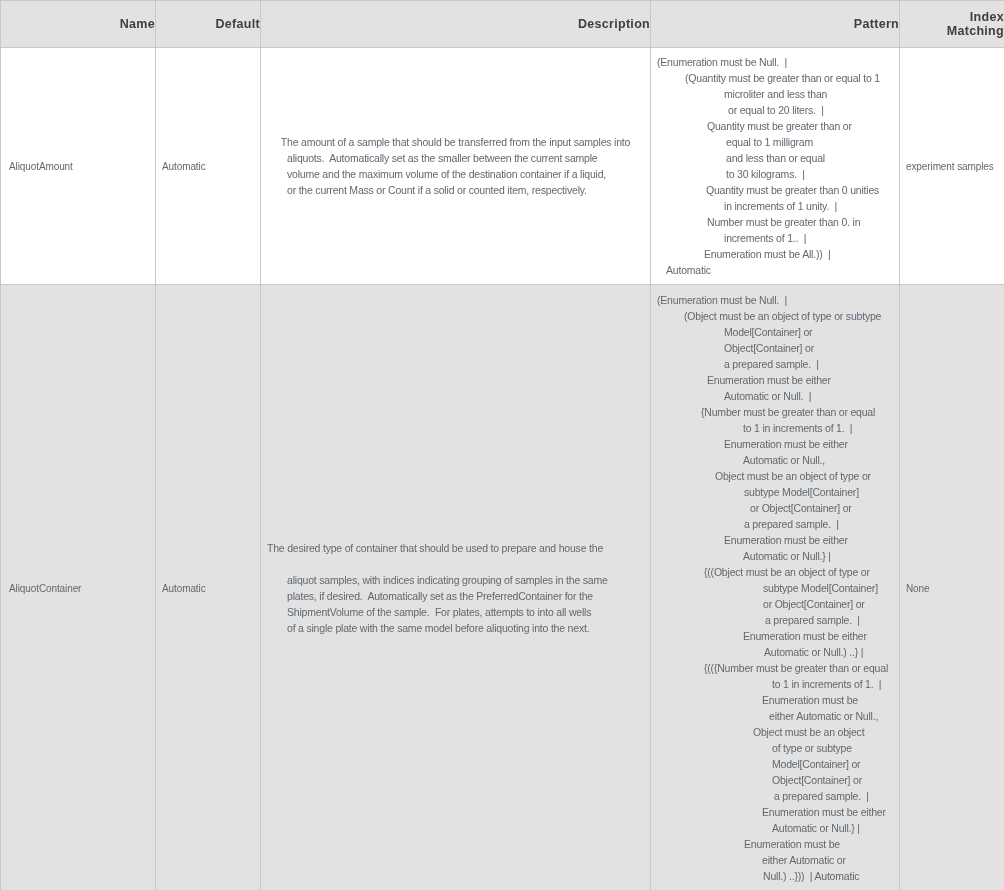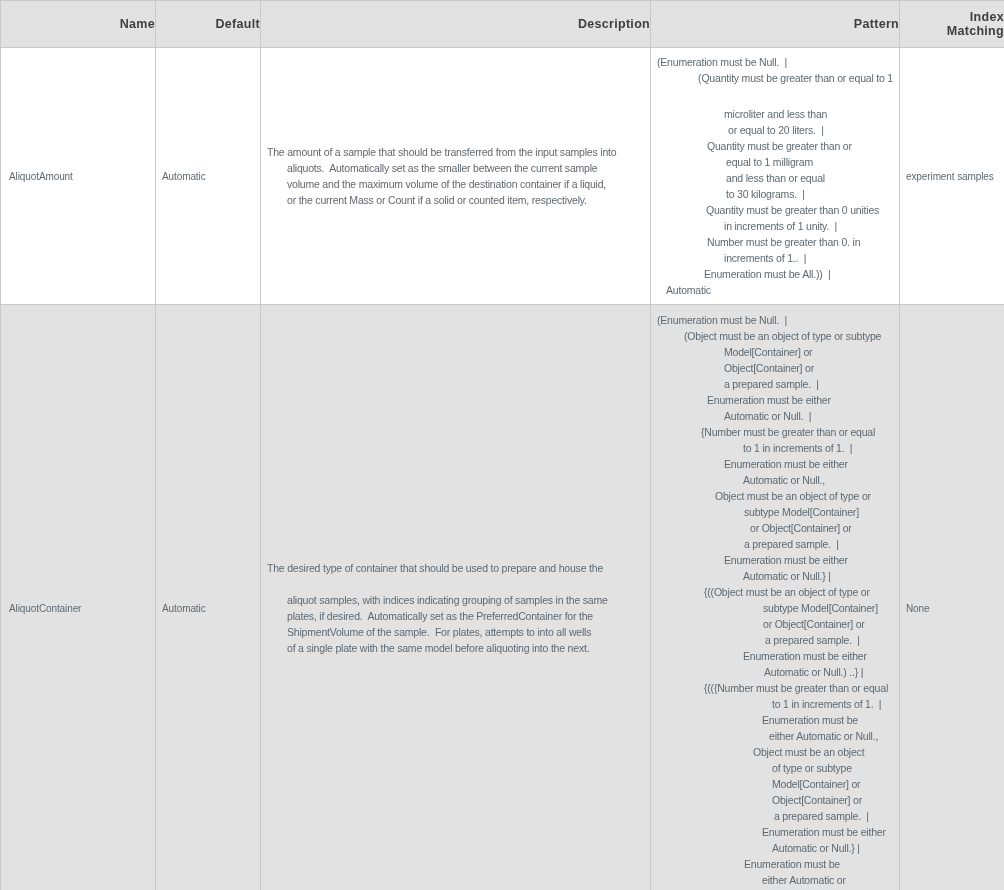--- a/index.html
+++ b/index.html
@@ -82,31 +82,31 @@
   <tbody>
       <tr>
         <td class="cell-name">
           <div class="cell-text">AliquotAmount</div>
         </td>
         <td class="cell-default">
           <div class="cell-text">Automatic</div>
         </td>
         <td>
           <div class="lines">
-            <div class="line" style="padding-left: 0px;">The amount of a sample that should be transferred from the input samples into</div>
+            <div class="line" style="padding-left: 0px; text-align: center;">The amount of a sample that should be transferred from the input samples into</div>
             <div class="line" style="padding-left: 20px;">aliquots.  Automatically set as the smaller between the current sample</div>
             <div class="line" style="padding-left: 20px;">volume and the maximum volume of the destination container if a liquid,</div>
             <div class="line" style="padding-left: 20px;">or the current Mass or Count if a solid or counted item, respectively.</div>
           </div>
         </td>
         <td>
           <div class="lines">
             <div class="line" style="padding-left: 0px;">(Enumeration must be Null.  |</div>
-            <div class="line" style="padding-left: 28px; text-align: right;">(Quantity must be greater than or equal to 1</div>
-            <div class="line" style="padding-left: 67px; margin-top: 20px;">microliter and less than</div>
+            <div class="line" style="padding-left: 28px;">(Quantity must be greater than or equal to 1</div>
+            <div class="line" style="padding-left: 67px;">microliter and less than</div>
             <div class="line" style="padding-left: 71px;">or equal to 20 liters.  |</div>
             <div class="line" style="padding-left: 50px;">Quantity must be greater than or</div>
             <div class="line" style="padding-left: 69px;">equal to 1 milligram</div>
             <div class="line" style="padding-left: 69px;">and less than or equal</div>
             <div class="line" style="padding-left: 69px;">to 30 kilograms.  |</div>
             <div class="line" style="padding-left: 49px;">Quantity must be greater than 0 unities</div>
             <div class="line" style="padding-left: 67px;">in increments of 1 unity.  |</div>
             <div class="line" style="padding-left: 50px;">Number must be greater than 0. in</div>
             <div class="line" style="padding-left: 67px;">increments of 1..  |</div>
             <div class="line" style="padding-left: 47px;">Enumeration must be All.))  |</div>

